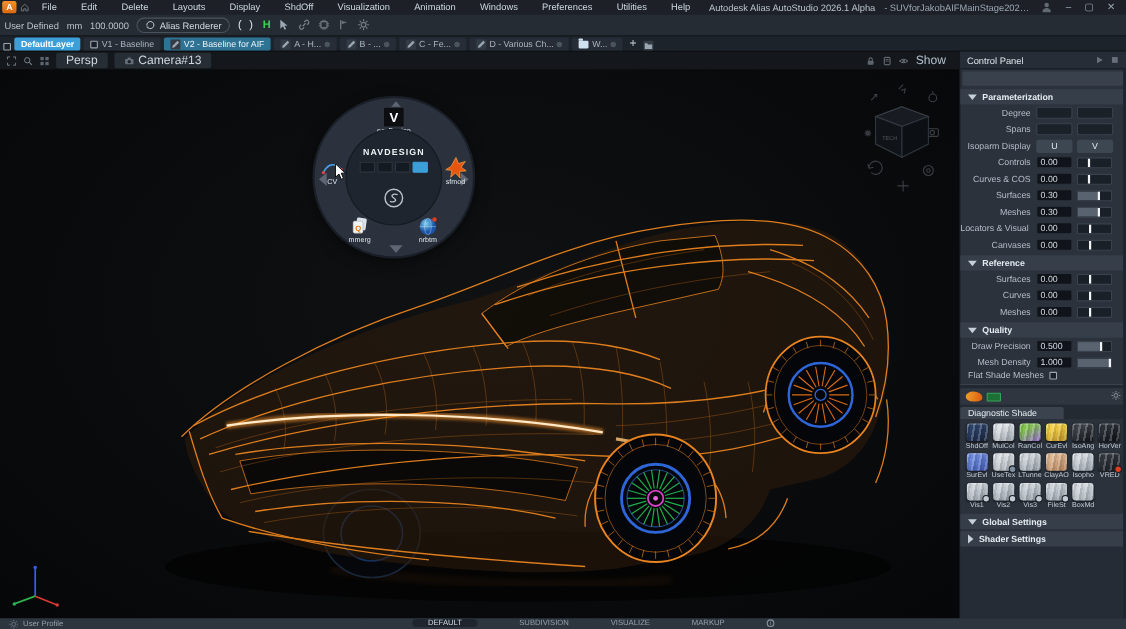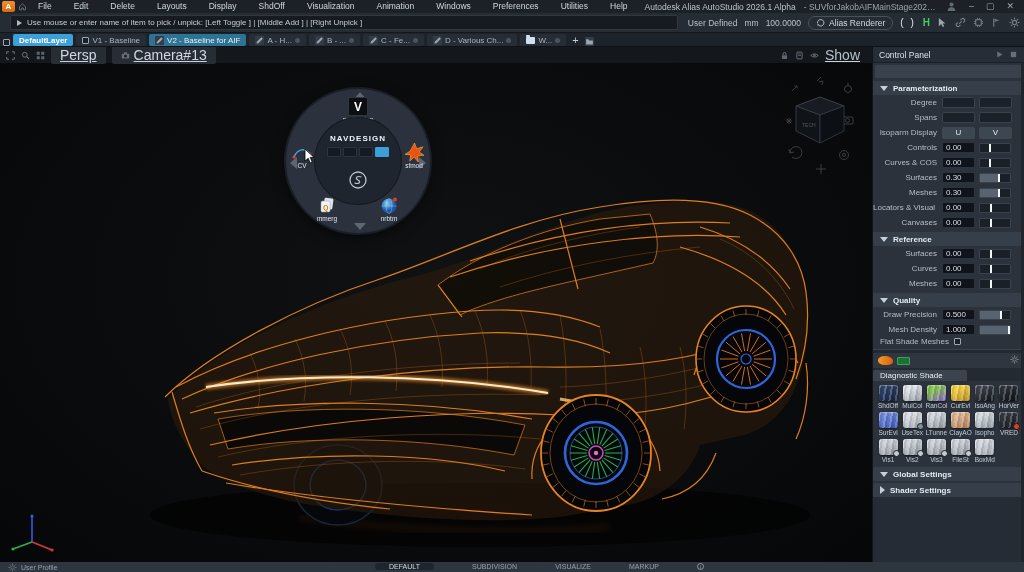--- a/index.html
+++ b/index.html
@@ -49,21 +49,21 @@
   .chk { width:7px; height:7px; border:1px solid #9aa6b2; border-radius:1px; background:#1a2028; flex:none; }
   .psq { width:9px; height:9px; background:#333b45; border-radius:1px; display:flex; align-items:center; justify-content:center; flex:none; }
   .fold { width:9px; height:7px; background:#cfe0ee; border-radius:1px; position:relative; flex:none; }
   .fold::before { content:""; position:absolute; top:-2px; left:0; width:4px; height:2px; background:#cfe0ee; border-radius:1px 1px 0 0; }
   .plus { color:#c3cdd7; font-size:11px; padding:0 3px; }
 
   
   .workspace { flex:1; display:flex; min-height:0; }
   .viewport { position:relative; width:872px; background:radial-gradient(ellipse at 50% 45%, #101113 0%, #0a0b0c 60%, #060708 100%); overflow:hidden; }
   .vp-header { position:absolute; top:0; left:0; right:0; height:16px; background:#14181d; display:flex;
-    align-items:center; font-size:14px; gap:6px; padding:0 6px; z-index:5;text-decoration:underline; }
+    align-items:center; font-size:11px; gap:6px; padding:0 6px; z-index:5; }
   .vp-tab { background:#262d35; border-radius:2px; padding:1px 9px; color:#cfd8e1; display:flex; gap:4px; align-items:center; }
   .vp-spacer { flex:1; }
   .show-label { color:#b6c0ca; margin-right:6px; }
 
   .scene { position:absolute; inset:0; top:0; }
 
   
   .mmenu { position:absolute; left:286px; top:42px; width:144px; height:144px; z-index:6; }
   .mm-outer { position:absolute; inset:0; border-radius:50%; background:#2b323d; box-shadow:0 0 0 2px #1a1f27, 0 4px 14px rgba(0,0,0,.6); }
   .mm-hub { position:absolute; left:28px; top:28px; width:88px; height:88px; border-radius:50%; background:#1f252e; box-shadow:inset 0 0 0 1px #151a21; }
@@ -272,24 +272,20 @@
       <svg class="ic dim">
           <use href="#i-person"></use>
         </svg>
       <span>–</span>
       <span>▢</span>
       <span>✕</span>
     </div>
   </div>
 
   <div class="toolbar">
-    <div class="prompt">
-      <i class="tri-r"></i>
-      <span>Use mouse or enter name of item to pick / unpick: [Left Toggle ] | [Middle Add ] | [Right Unpick ]</span>
-    </div>
     <div class="tb-right">
       <span>User Defined</span>
       <span>mm</span>
       <span>100.0000</span>
       <span class="renderer">
         <svg class="ic s">
             <use href="#i-orbit"></use>
           </svg>
         <span>Alias Renderer</span>
       </span>

